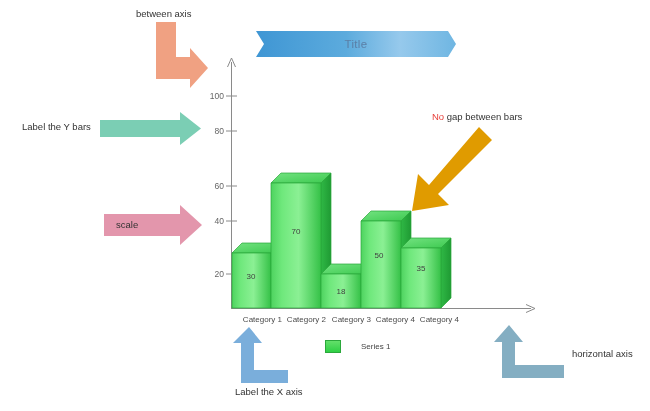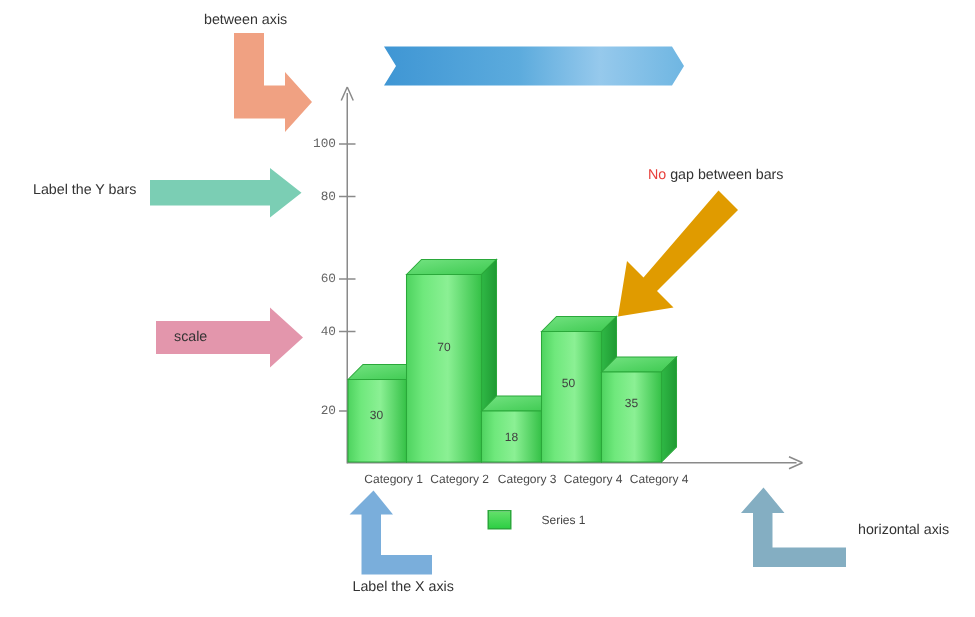--- a/index.html
+++ b/index.html
@@ -16,21 +16,21 @@
 
   
   .ann{font-size:9.5px;color:#333;white-space:nowrap;}
   #ann-vertical-axis{left:136px;top:8px;}
   #ann-label-y{left:22px;top:121px;}
   #ann-scale{left:76px;top:219px;margin-left:40px;}
   #ann-label-x{left:235px;top:386px;}
   #ann-horizontal-axis{left:572px;top:348px;}
   #ann-nogap{left:432px;top:111px;}
   #ann-nogap .red{color:#e8413c;}
-  .ytick{position:absolute;font-size:8.5px;color:#666;text-align:right;width:24px;font-family:Liberation Mono, monospace;}
+  .ytick{position:absolute;font-size:8.5px;color:#666;text-align:right;width:24px;}
   .cat{position:absolute;font-size:8px;color:#4a4a4a;text-align:right;white-space:nowrap;}
   .barval{position:absolute;font-size:8px;color:#3f3f3f;text-align:center;}
 
   #legend{position:absolute;left:325px;top:340px;display:flex;align-items:center;gap:20px;}
   #legend .sw{width:14px;height:11px;background:linear-gradient(180deg,#63e06a,#2fcf45);
        border:1px solid #2ba83b;}
   #legend .lb{font-size:8px;color:#444;}
 </style>
 </head>
 <body>
@@ -133,20 +133,23 @@
       </g>
 
       <g>
         <path d="M401,248 L411,238 L451,238 L441,248 Z" fill="url(#gBarTop)" stroke="#2aa83a" stroke-width=".7"></path>
         <path d="M441,248 L451,238 L451,298 L441,308 Z" fill="url(#gBarSide)" stroke="#2aa83a" stroke-width=".7"></path>
         <path d="M401,248 L441,248 L441,308 L401,308 Z" fill="url(#gBarFace)" stroke="#2aa83a" stroke-width=".7"></path>
       </g>
     </g>
   </svg>
 
+  <div class="abs" id="title-banner">
+    <div class="txt">Title</div>
+  </div>
 
   <div class="ytick" style="left:200px;top:269px;">20</div>
   <div class="ytick" style="left:200px;top:216px;">40</div>
   <div class="ytick" style="left:200px;top:181px;">60</div>
   <div class="ytick" style="left:200px;top:126px;">80</div>
   <div class="ytick" style="left:200px;top:91px;">100</div>
 
   <div class="barval" style="left:231px;top:272px;width:40px;">30</div>
   <div class="barval" style="left:271px;top:227px;width:50px;">70</div>
   <div class="barval" style="left:321px;top:287px;width:40px;">18</div>

